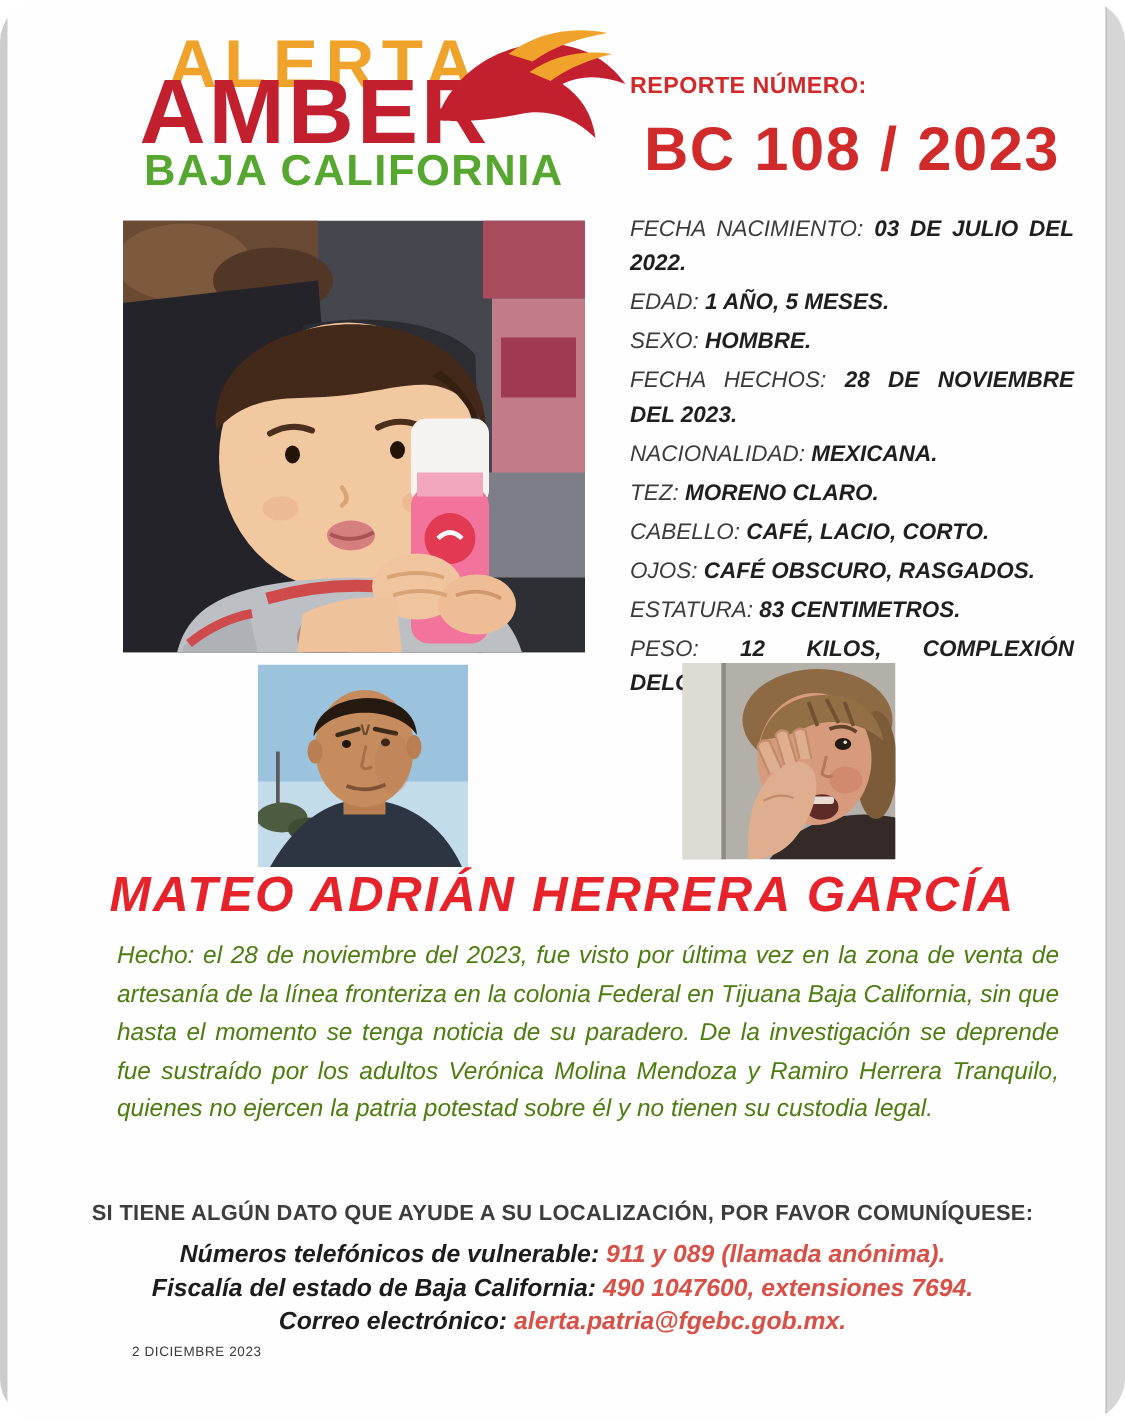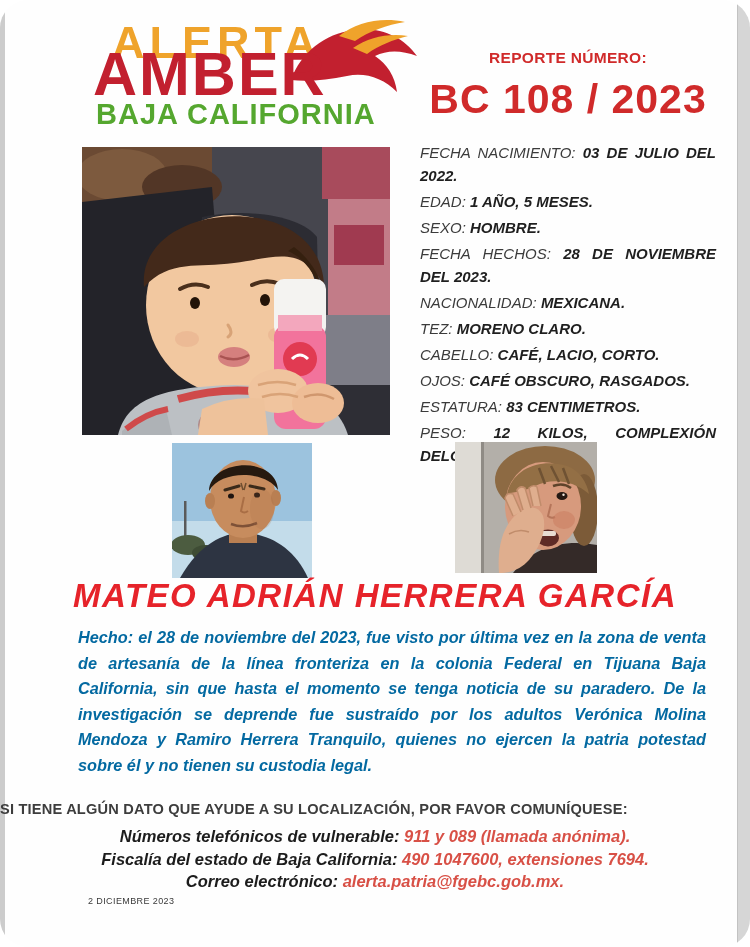--- a/index.html
+++ b/index.html
@@ -14,21 +14,21 @@
   .edge-right { position:absolute; right:0; top:0; width:12px; height:100%; background:#d6d6d6; border-left:1px solid #c2c2c2; }
 
   
   .logo { position:absolute; left:0; top:0; width:440px; height:140px; }
   .logo-alerta { position:absolute; left:112px; top:20px;  font-size:45px; line-height:1; font-weight:800; letter-spacing:5px; color:var(--logo-yellow); }
   .logo-amber  { position:absolute; left:93px;  top:44px;  font-size:61px; line-height:1; font-weight:800; letter-spacing:2px; color:var(--logo-red); }
   .logo-baja   { position:absolute; left:96px;  top:100px; font-size:29px; line-height:1; font-weight:800; letter-spacing:1px; color:var(--logo-green); }
   .logo-swoosh { position:absolute; left:287px; top:14px; width:135px; height:88px; }
 
   
-  .report-label  { position:absolute; left:420px; top:49px; width:296px; text-align:center; font-size:15.5px; font-weight:700; letter-spacing:.3px; color:var(--red-strong); }
+  .report-label  { position:absolute; left:420px; top:49px; width:296px; text-align:left; font-size:15.5px; font-weight:700; letter-spacing:.3px; color:var(--red-strong); }
   .report-number { position:absolute; left:416px; top:76px; width:304px; text-align:center; font-size:41px;  font-weight:700; letter-spacing:1px;  color:var(--red-strong); }
 
   
   .photo-child { position:absolute; left:82px;  top:147px; width:308px; height:288px; }
   .photo-man   { position:absolute; left:172px; top:443px; width:140px; height:135px; }
   .photo-woman { position:absolute; left:455px; top:442px; width:142px; height:131px; }
   .photo-child svg, .photo-man svg, .photo-woman svg { display:block; width:100%; height:100%; }
 
   
   .details { position:absolute; left:420px; top:141px; width:296px; }
@@ -37,26 +37,26 @@
   .detail .val { font-weight:700; color:#1f1f1f; }
 
   
   .person-name {
     position:absolute; left:30px; right:30px; top:577px; text-align:center;
     font-size:33px; font-weight:800; font-style:italic; letter-spacing:1.5px;
     white-space:nowrap; color:var(--red-name);
   }
 
   
-  .para { position:absolute; left:78px; width:628px; text-align:justify; font-style:italic; font-weight:700; font-size:16.3px; line-height:25.5px; color:#0369a1; }
+  .para { position:absolute; left:78px; width:628px; text-align:justify; font-style:italic; font-weight:400; font-size:16.3px; line-height:25.5px; color:#4d7c0f; }
   .para-1 { top:625px; }
   .para-2 { top:733px; }
 
   
-  .contact-heading { position:absolute; left:0; top:801px; width:100%; text-align:left; font-size:14.6px; font-weight:700; letter-spacing:.2px; color:#3d3d3d; }
+  .contact-heading { position:absolute; left:0; top:801px; width:100%; text-align:center; font-size:14.6px; font-weight:700; letter-spacing:.2px; color:#3d3d3d; }
   .contact-lines   { position:absolute; left:0; top:825px; width:100%; text-align:center; font-style:italic; font-weight:700; font-size:16.5px; line-height:22.5px; color:#1c1c1c; }
   .contact-lines .val { color:var(--red-contact); }
 
   .footer-date { position:absolute; left:88px; top:896px; font-size:9px; letter-spacing:.4px; color:#3a3a3a; }
 </style>
 </head>
 <body>
 
 <div class="poster">
   <div class="edge-left"></div>

